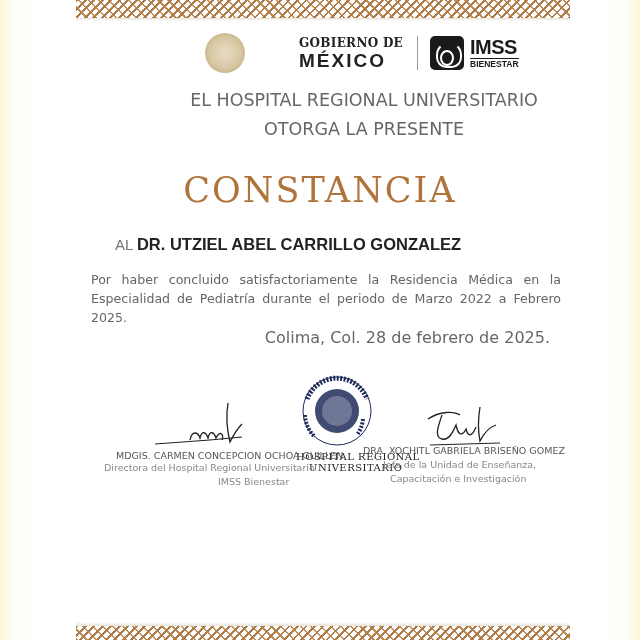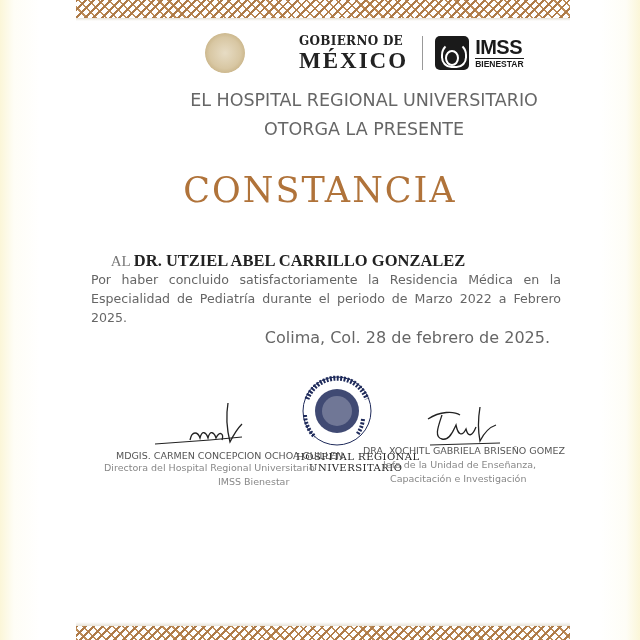--- a/index.html
+++ b/index.html
@@ -19,34 +19,34 @@
   }
   .border-top { top: 0; }
   .border-bottom { top: 626px; height: 14px; }
   .shadow-top { position:absolute; left:76px; width:494px; top:18px; height:3px; background: linear-gradient(#e6e2d8, transparent); }
   .shadow-bottom { position:absolute; left:76px; width:494px; top:622px; height:4px; background: linear-gradient(transparent, #e6e2d8); }
 
   .logos { position: absolute; top: 30px; left: 205px; height: 46px; display: flex; align-items: center; }
   .seal { width: 40px; height: 40px; border-radius: 50%; background: radial-gradient(circle, #e7dcc4 0%, #d8c7a3 55%, #cdb98f 70%, #e8ddc6 72%, #d3c19a 100%); margin-right: 10px; }
   .gob-text { display: flex; flex-direction: column; line-height: 1; margin-right: 14px; margin-left: 44px; }
   .gob-1 { font-family: "DejaVu Serif", serif; font-weight: bold; font-size: 12px; color: #222; letter-spacing: 0.3px; }
-  .gob-2 { font-family: Liberation Serif, serif; font-weight: bold; font-size: 23px; color: #222; letter-spacing: 2px; margin-top: 2px; }
+  .gob-2 { font-family: Liberation Sans, sans-serif; font-weight: bold; font-size: 19px; color: #222; letter-spacing: 2px; margin-top: 2px; }
   .vsep { width: 1px; height: 34px; background: #999; margin-right: 12px; }
   .imss-logo { width: 34px; height: 34px; background: #1a1a1a; border-radius: 5px; position: relative; margin-right: 6px; }
   .imss-logo::before { content:""; position:absolute; left:6px; top:6px; width:22px; height:22px; border:2px solid #fff; border-radius: 50% 50% 40% 40%; border-top-color: transparent; }
   .imss-logo::after { content:""; position:absolute; left:10px; top:14px; width:10px; height:12px; border:2px solid #fff; border-radius: 50%; }
   .imss-text { display: flex; flex-direction: column; line-height: 1; }
   .imss-1 { font-family: "Liberation Sans", sans-serif; font-weight: bold; font-size: 20px; color: #1a1a1a; letter-spacing: -0.5px; }
   .imss-2 { font-family: "Liberation Sans", sans-serif; font-weight: bold; font-size: 8.5px; color: #1a1a1a; border-top: 1px solid #1a1a1a; padding-top: 1px; margin-top: 1px; }
 
   .heading { position: absolute; left: 0; width: 640px; text-align: center; font-family: "DejaVu Sans", sans-serif; color: #666; font-size: 17.5px; margin-left: 44px; }
   .h1 { top: 90px; }
   .h2 { top: 119px; }
   .title { position: absolute; top: 170px; left: 0; width: 640px; text-align: center; font-family: "DejaVu Serif", serif; font-weight: normal; font-size: 35px; letter-spacing: 2px; color: #b0733a; }
-  .recipient { position: absolute; top: 251px; left: 0; width: 576px; text-align: center; font-family: Liberation Serif, serif; font-size: 16px; }
+  .recipient { position: absolute; top: 235px; left: 0; width: 576px; text-align: center; font-family: Liberation Sans, sans-serif; font-size: 16px; }
   .recipient .prefix { color: #777; font-size: 15px; }
   .recipient .name { color: #222; font-weight: bold; font-size: 16.5px; }
   .body-text { position: absolute; top: 270px; left: 91px; width: 470px; font-family: "DejaVu Sans", sans-serif; font-size: 12.6px; color: #666; line-height: 19px; text-align: justify; text-align-last: left; }
   .place-date { position: absolute; top: 328px; right: 90px; font-family: "DejaVu Sans", sans-serif; font-size: 16px; color: #666; }
 
   .sig { position: absolute; }
   .sig-left-mark { left: 150px; top: 400px; width: 100px; height: 50px; }
   .sig-right-mark { left: 420px; top: 405px; width: 90px; height: 48px; }
   .stamp { position: absolute; left: 295px; top: 375px; width: 80px; height: 80px; }
 

